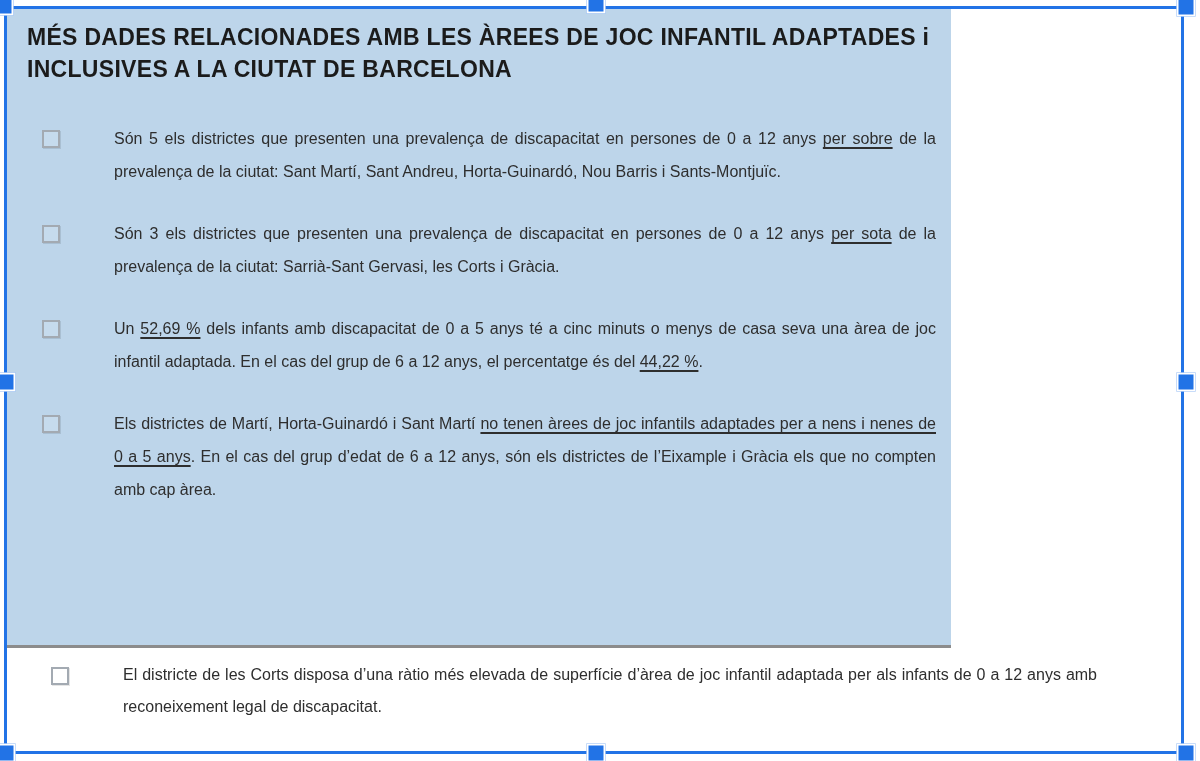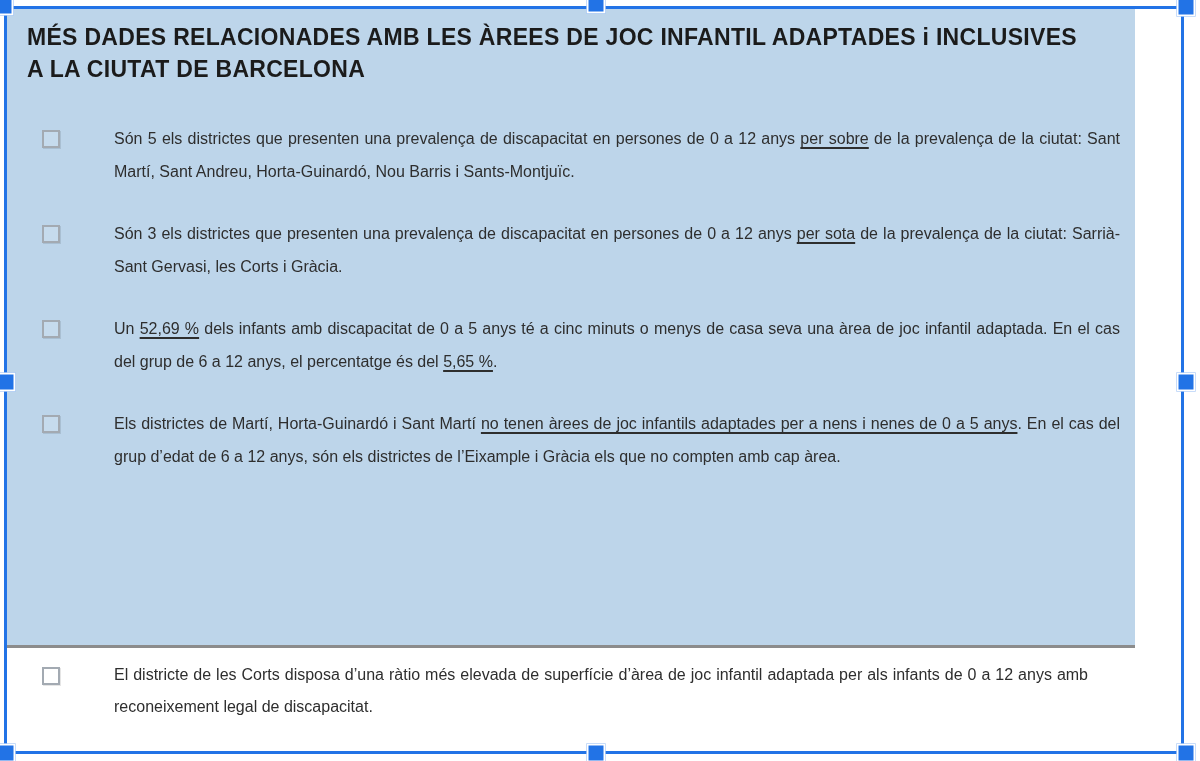--- a/index.html
+++ b/index.html
@@ -11,21 +11,21 @@
   html,body{margin:0;padding:0;}
   body{
     width:1200px;height:761px;background:#ffffff;
     font-family:"Liberation Sans","DejaVu Sans",sans-serif;
     overflow:hidden;position:relative;
   }
   #canvas{position:absolute;inset:0;width:1200px;height:761px;overflow:hidden;}
 
   
   .info-box{
-    position:absolute;left:5px;top:7px;width:1130px;height:641px;
+    position:absolute;left:5px;top:7px;width:946px;height:641px;
     box-sizing:border-box;
     background:var(--box-fill);
     border-bottom:3px solid var(--divider);
     z-index:1;
   }
   .box-title{
     margin:14px 20px 0 22px;
     max-width:1070px;
     font-size:23px;font-weight:bold;line-height:32px;
     letter-spacing:0.3px;color:#1b1b1b;
@@ -40,21 +40,21 @@
     box-shadow:1px 1px 0 rgba(0,0,0,0.10);
   }
   .bullet-text{
     flex:1;margin:0 15px 0 54px;
     font-size:16px;line-height:33px;color:var(--ink);
     text-align:justify;text-align-last:left;
   }
   .bullet-text u{text-underline-offset:3px;text-decoration-thickness:2px;}
 
   
-  .below-box{position:absolute;left:5px;top:650px;width:1098px;z-index:1;}
+  .below-box{position:absolute;left:14px;top:650px;width:1098px;z-index:1;}
   .below-box .bullet-row{margin-top:9px;}
   .below-box .bullet-text{line-height:32px;}
 
   
   .selection-rect{
     position:absolute;left:4px;top:6px;width:1180px;height:748px;
     box-sizing:border-box;border:3px solid var(--sel);
     z-index:3;pointer-events:auto;background:transparent;
   }
   .handle{
@@ -82,21 +82,21 @@
         <div class="bullet-row">
           <span class="bullet-check"></span>
           <p class="bullet-text"><span>Són 5 els districtes que presenten una prevalença de discapacitat en persones de 0 a 12 anys </span><u>per sobre</u><span> de la prevalença de la ciutat: Sant Martí, Sant Andreu, Horta-Guinardó, Nou Barris i Sants-Montjuïc.</span></p>
         </div>
         <div class="bullet-row">
           <span class="bullet-check"></span>
           <p class="bullet-text"><span>Són 3 els districtes que presenten una prevalença de discapacitat en persones de 0 a 12 anys </span><u>per sota</u><span> de la prevalença de la ciutat: Sarrià-Sant Gervasi, les Corts i Gràcia.</span></p>
         </div>
         <div class="bullet-row">
           <span class="bullet-check"></span>
-          <p class="bullet-text"><span>Un </span><u>52,69 %</u><span> dels infants amb discapacitat de 0 a 5 anys té a cinc minuts o menys de casa seva una àrea de joc infantil adaptada. En el cas del grup de 6 a 12 anys, el percentatge és del </span><u>5,65 %</u><span>.</span></p>
+          <p class="bullet-text"><span>Un </span><u>52,69 %</u><span> dels infants amb discapacitat de 0 a 5 anys té a cinc minuts o menys de casa seva una àrea de joc infantil adaptada. En el cas del grup de 6 a 12 anys, el percentatge és del </span><u>44,22 %</u><span>.</span></p>
         </div>
         <div class="bullet-row">
           <span class="bullet-check"></span>
           <p class="bullet-text"><span>Els districtes de Martí, Horta-Guinardó i Sant Martí </span><u>no tenen àrees de joc infantils adaptades per a nens i nenes de 0 a 5 anys</u><span>. En el cas del grup d’edat de 6 a 12 anys, són els districtes de l’Eixample i Gràcia els que no compten amb cap àrea.</span></p>
         </div>
       </div>
   </div>
 
   <div class="below-box">
       <div class="bullet-row">

